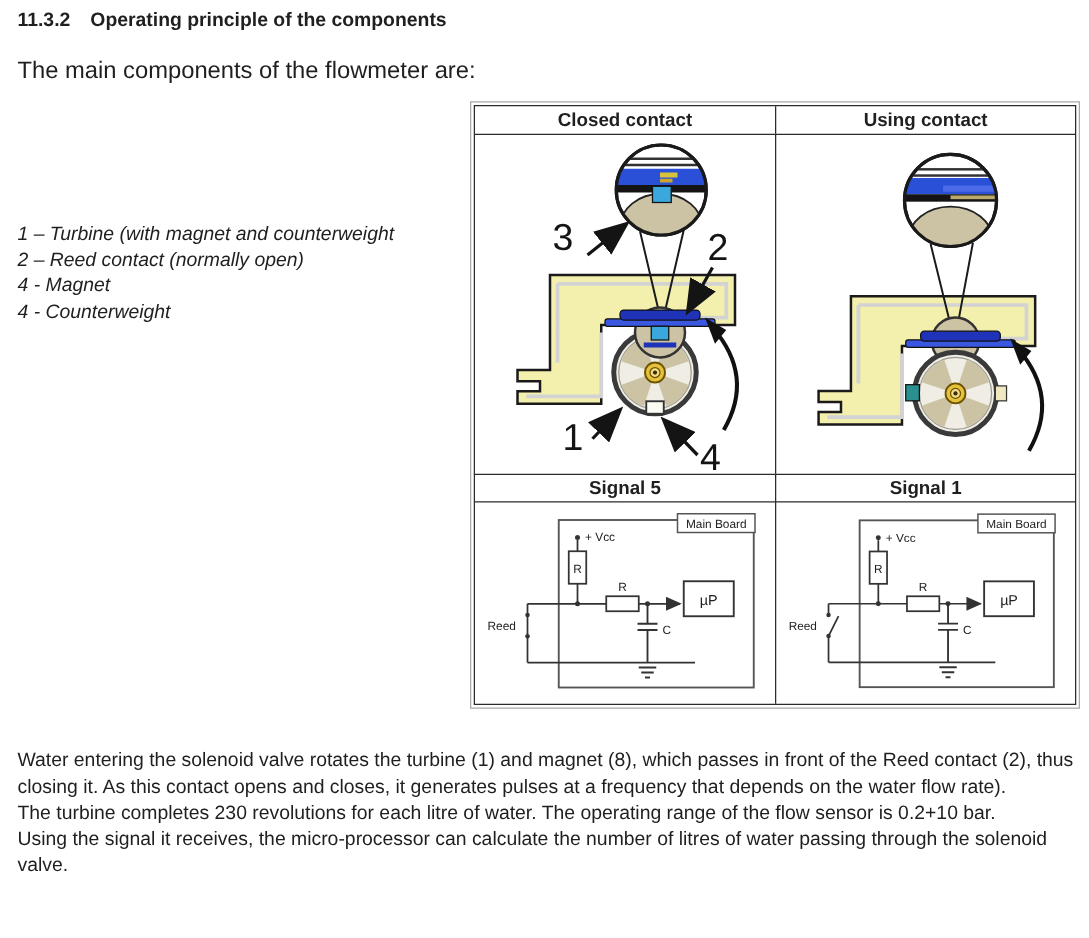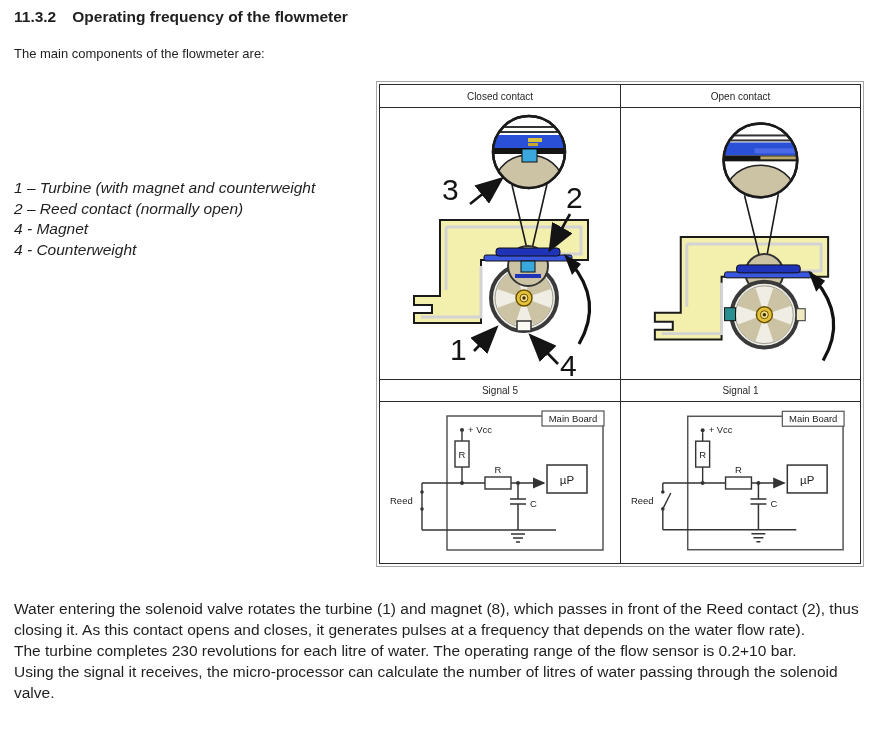--- a/index.html
+++ b/index.html
@@ -2,58 +2,58 @@
 <html style="--channel: #f3efad; --tan: #cbc3a4; --reed_blue: #1f33b8; --reed_strip: #3a57e0; --magnet_cyan: #3aa8dc; --magnet_teal: #2a8f8f; --hub_gold: #e6c23c; --bubble_blue: #2b50d8;"><head>
 <meta charset="utf-8">
 <style>
   html,body{margin:0;padding:0;background:#ffffff;}
   body{width:871px;height:750px;position:relative;overflow:hidden;
        font-family:"Liberation Sans","DejaVu Sans",sans-serif;color:#1f1f1f;}
   .abs{position:absolute;}
   
   .heading{left:14px;top:8px;font-size:15.5px;font-weight:bold;}
   .heading .num{margin-right:16px;}
-  .intro{left:14px;top:46px;font-size:13px;}
+  .intro{left:14px;top:46px;font-size:19px;}
   
   .legend{left:14px;top:178px;font-size:15.5px;font-style:italic;line-height:20.5px;}
   .legend .indent{padding-left:36px;}
   
   .figwrap{left:376px;top:81px;border:1px solid #a8a8a8;padding:2px;background:#fff;}
   .fig{display:grid;grid-template-columns:240px 240px;grid-template-rows:22px 272px 22px 162px;
        border:1px solid #2b2b2b;background:#fff;}
   .cell{overflow:hidden;}
   .bl{border-left:1px solid #2b2b2b;}
   .bt{border-top:1px solid #2b2b2b;}
-  .hcell{display:flex;align-items:center;justify-content:center;font-size:10px;}
+  .hcell{display:flex;align-items:center;justify-content:center;font-size:15px;font-weight:bold;}
   .dcell,.ccell{display:flex;align-items:center;justify-content:center;}
   
   .paras{left:14px;top:598px;width:854px;font-size:15.5px;line-height:21px;}
   svg text{font-family:"Liberation Sans","DejaVu Sans",sans-serif;}
   .callout{font-size:30px;fill:#141414;}
   .ctext{font-size:9.5px;fill:#222;}
 </style>
 </head>
 <body>
 
 <div class="abs heading">
-  <span class="num">11.3.2</span><span>Operating frequency of the flowmeter</span>
+  <span class="num">11.3.2</span><span>Operating principle of the components</span>
 </div>
 <div class="abs intro">The main components of the flowmeter are:</div>
 
 <div class="abs legend">
   <div>1 – Turbine (with magnet and counterweight</div>
   <div>2 – Reed contact (normally open)</div>
   <div>4 - Magnet</div>
   <div>4 - Counterweight</div>
 </div>
 
 <div class="abs figwrap">
 <div class="fig">
   <div class="cell hcell">Closed contact</div>
-  <div class="cell hcell bl">Open contact</div>
+  <div class="cell hcell bl">Using contact</div>
 
   <div class="cell dcell bt">
     <svg width="240" height="272" viewBox="0 0 240 272">
       <defs>
         <clipPath id="bubL">
               <circle cx="149" cy="44" r="36"></circle>
             </clipPath>
         <marker id="arwL" markerWidth="11" markerHeight="9" refX="9" refY="4.5" orient="auto">
           <path d="M0,0 L11,4.5 L0,9 z" fill="#141414"></path>
         </marker>

